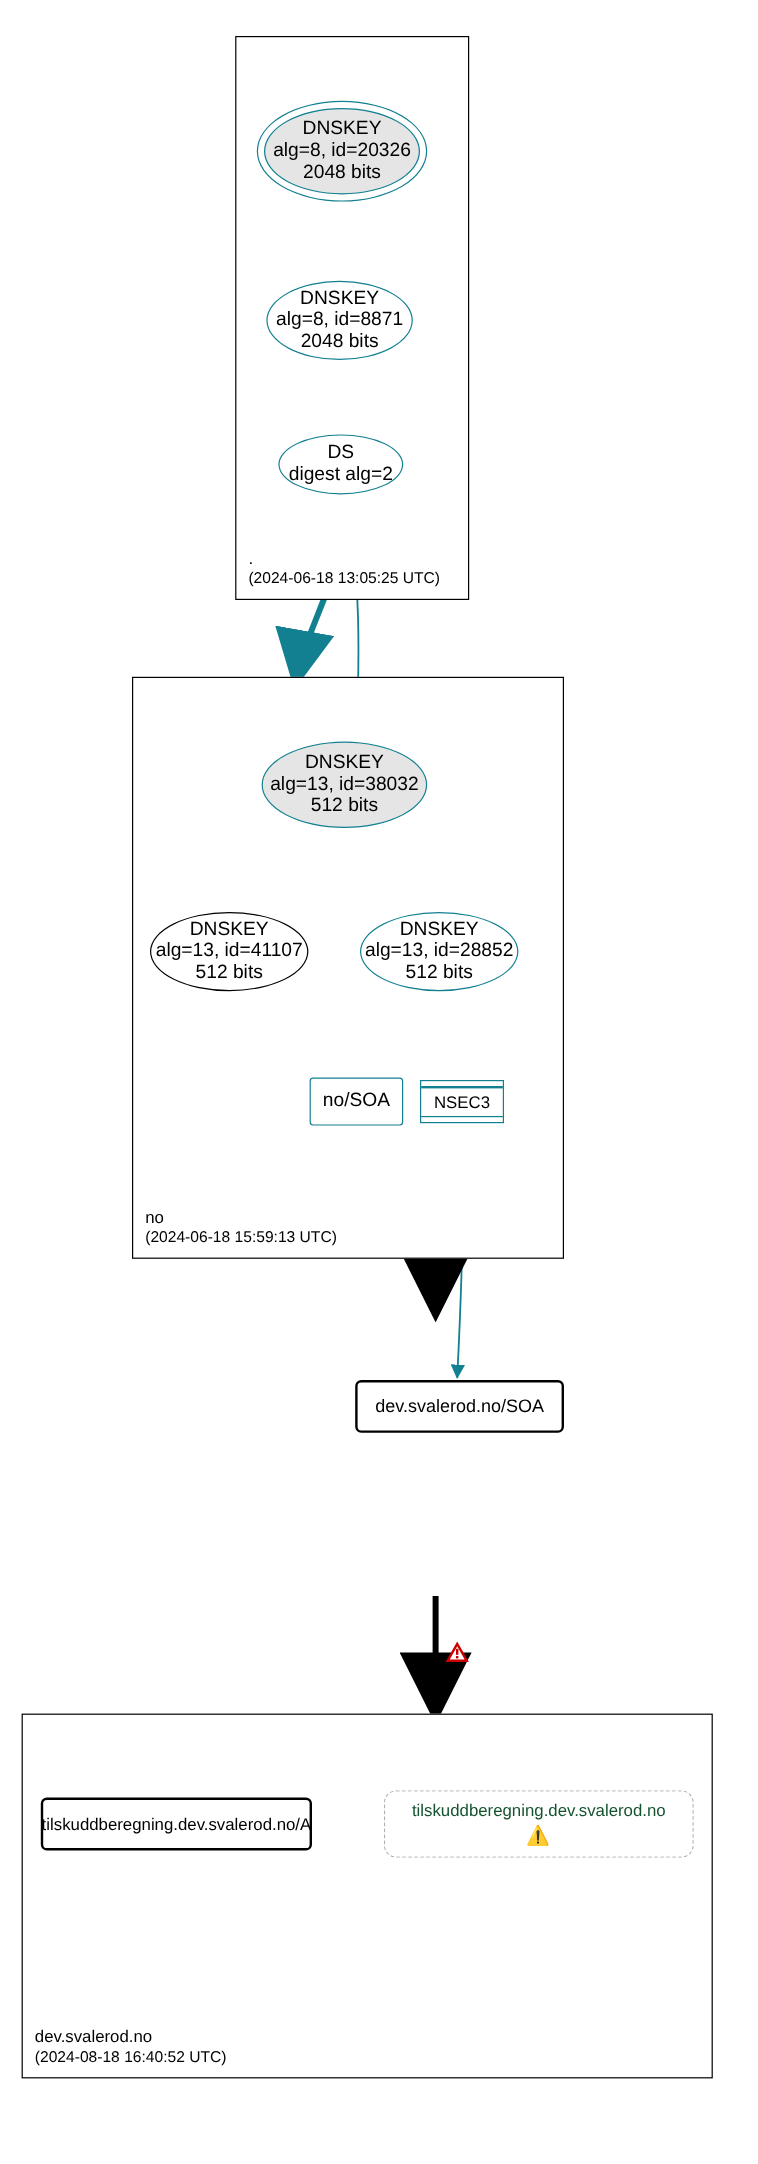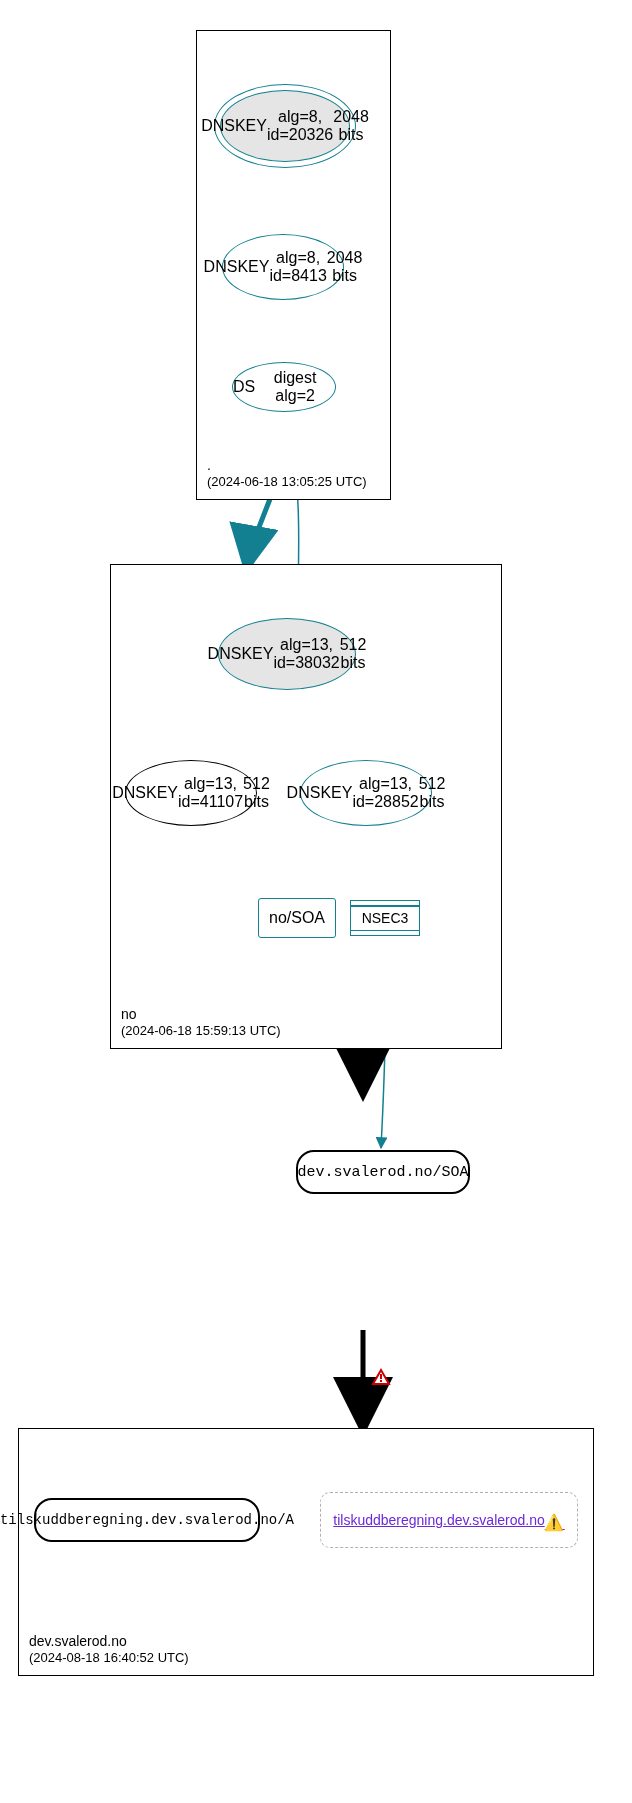--- a/index.html
+++ b/index.html
@@ -35,20 +35,21 @@
     line-height: 1.3;
   }
   .zone-label .ts {
     font-size: 13px;
   }
   .node {
     position: absolute;
     box-sizing: border-box;
     text-align: center;
     display: flex;
+    flex-direction: column;
     justify-content: center;
     align-items: center;
   }
   .ellipse {
     border-radius: 50%;
     border: 1.5px solid #128091;
   }
   .ellipse-black {
     border-radius: 50%;
     border: 1.5px solid #000;
@@ -67,22 +68,21 @@
   .sub {
     font-size: 16px;
     line-height: 1.15;
   }
   .rrect {
     border: 1.5px solid #128091;
     border-radius: 3px;
   }
   .rrect-black {
     border: 2px solid #000;
-    border-radius: 18px;
-    font-family: Liberation Mono, monospace;
+    border-radius: 5px;
   }
   .nsec3 {
     border: 1.5px solid #128091;
     box-sizing: border-box;
     position: absolute;
     display: flex;
     align-items: center;
     justify-content: center;
   }
   .nsec3::before, .nsec3::after {
@@ -90,22 +90,21 @@
     position: absolute;
     left: 0; right: 0;
     height: 1.5px;
     background: #128091;
   }
   .nsec3::before { top: 4px; }
   .nsec3::after  { bottom: 4px; }
   .dashed-box {
     border: 1.5px dashed #b0b0b0;
     border-radius: 10px;
-    color: #6d28d9;
-    text-decoration: underline;
+    color: #14532d;
   }
   .warn-icon {
     margin-top: 4px;
     font-size: 16px;
   }
 </style>
 </head>
 <body>
 
 <div class="canvas">
@@ -165,30 +164,30 @@
 
   <div class="double-outer" style="left:214px; top:84px; width:142px; height:84px;"></div>
   <div class="node ellipse grey-fill" style="left:220px; top:90px; width:130px; height:72px;">
     <div class="title">DNSKEY</div>
     <div class="sub">alg=8, id=20326</div>
     <div class="sub">2048 bits</div>
   </div>
 
   <div class="node ellipse" style="left:222px; top:234px; width:122px; height:66px;">
     <div class="title">DNSKEY</div>
-    <div class="sub">alg=8, id=8413</div>
+    <div class="sub">alg=8, id=8871</div>
     <div class="sub">2048 bits</div>
   </div>
 
   <div class="node ellipse" style="left:232px; top:362px; width:104px; height:50px;">
     <div class="title">DS</div>
     <div class="sub">digest alg=2</div>
   </div>
 
-  <div class="zone" style="left:110px; top:564px; width:392px; height:485px;">
+  <div class="zone" style="left:110px; top:564px; width:360px; height:485px;">
     <div class="zone-label">
       <div>no</div>
       <div class="ts">(2024-06-18 15:59:13 UTC)</div>
     </div>
   </div>
 
   <div class="node ellipse grey-fill" style="left:218px; top:618px; width:138px; height:72px;">
     <div class="title">DNSKEY</div>
     <div class="sub">alg=13, id=38032</div>
     <div class="sub">512 bits</div>
@@ -212,21 +211,21 @@
 
   <div class="nsec3" style="left:350px; top:900px; width:70px; height:36px;justify-content:center;">
     <span style="font-size:14px;">NSEC3</span>
   </div>
 
 
   <div class="node rrect-black" style="left:296px; top:1150px; width:174px; height:44px;">
     <span style="font-size:15px;">dev.svalerod.no/SOA</span>
   </div>
 
-  <div class="zone" style="left:18px; top:1428px; width:576px; height:248px;">
+  <div class="zone" style="left:18px; top:1428px; width:576px; height:304px;">
     <div class="zone-label">
       <div>dev.svalerod.no</div>
       <div class="ts">(2024-08-18 16:40:52 UTC)</div>
     </div>
   </div>
 
   <div class="node rrect-black" style="left:34px; top:1498px; width:226px; height:44px;">
     <span style="font-size:14px;">tilskuddberegning.dev.svalerod.no/A</span>
   </div>
 

